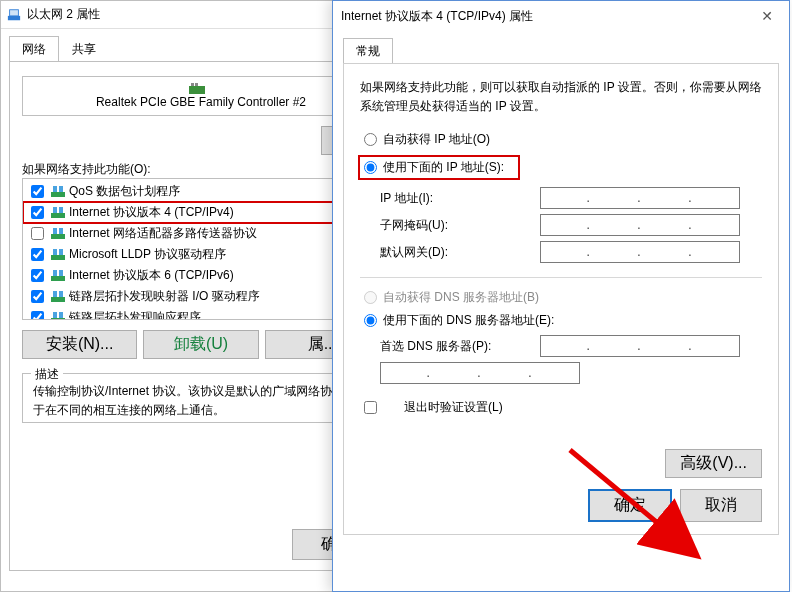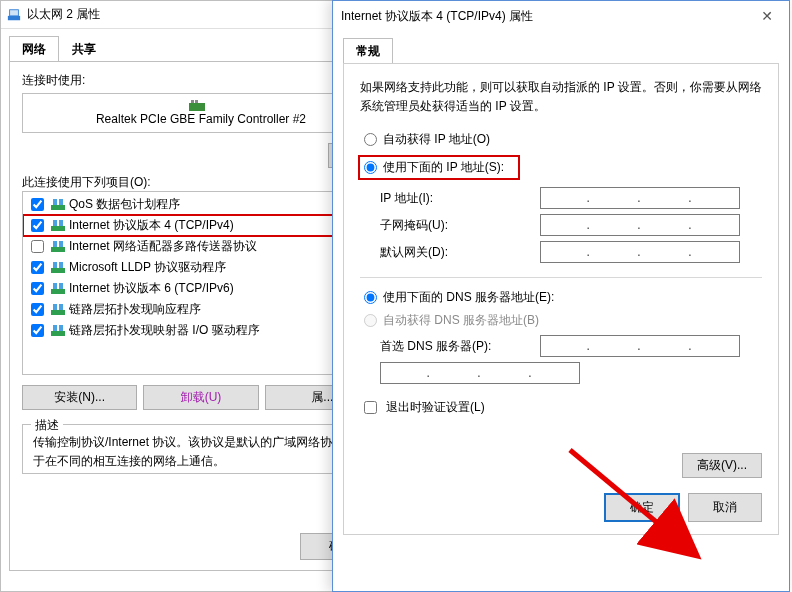--- a/index.html
+++ b/index.html
@@ -3,28 +3,28 @@
 <meta charset="utf-8">
 <style>
   * { box-sizing: border-box; font-family: "Microsoft YaHei", "Segoe UI", Tahoma, sans-serif; }
   body { margin: 0; background: #fff; width: 792px; height: 592px; overflow: hidden; font-size: 12px; color: #000; position: relative; }
 
   
   .win-back { position: absolute; left: 0; top: 0; width: 402px; height: 592px; border: 1px solid #bfbfbf; background: #fff; }
   .win-back .titlebar { height: 28px; display: flex; align-items: center; padding: 0 6px; border-bottom: 1px solid #e0e0e0; }
   .win-back .net-icon { width: 14px; height: 14px; margin-right: 6px; }
   .win-back .tabs { display: flex; padding: 6px 8px 0 8px; }
-  .tab { padding: 4px 12px; border: 1px solid #bfbfbf; border-bottom: none; background: #fff; position: relative; top: 1px; font-weight: bold; }
+  .tab { padding: 4px 12px; border: 1px solid #bfbfbf; border-bottom: none; background: #fff; position: relative; top: 1px; }
   .tab.inactive { border-color: transparent; }
   .panel { margin: 0 8px 8px 8px; border: 1px solid #bfbfbf; padding: 10px 12px; height: 510px; position: relative; }
   .adapter-box { border: 1px solid #bfbfbf; margin: 4px 0 10px 0; padding: 6px 8px; display: flex; align-items: center; flex-direction: column; }
   .adapter-icon { width: 16px; height: 12px; margin-right: 8px; }
-  .btn { border: 1px solid #adadad; background: #e1e1e1; padding: 3px 14px; font-size: 12px; cursor: pointer; }
+  .btn { border: 1px solid #adadad; background: #e1e1e1; padding: 3px 14px; font-size: 16px; cursor: pointer; }
   .cfg-btn-row { text-align: right; margin-bottom: 6px; }
-  .item-list { border: 1px solid #bfbfbf; height: 184px; overflow-y: auto; padding: 2px 0; }
+  .item-list { border: 1px solid #bfbfbf; height: 142px; overflow-y: auto; padding: 2px 0; }
   .item-row { display: flex; align-items: center; padding: 1px 4px; gap: 4px; white-space: nowrap; }
   .item-row.hl { outline: 2px solid #d40000; outline-offset: -1px; }
   .cb { width: 13px; height: 13px; flex: 0 0 13px; }
   .proto-icon { width: 14px; height: 12px; flex: 0 0 14px; }
   .item-label { flex: 1; overflow: hidden; text-overflow: ellipsis; }
   .btn-row3 { display: flex; gap: 6px; margin-top: 10px; }
   .btn-row3 .btn { flex: 1; }
   .desc-box { border: 1px solid #bfbfbf; margin-top: 14px; padding: 8px 10px 2px 10px; position: relative; }
   .desc-box .legend { position: absolute; top: -8px; left: 8px; background: #fff; padding: 0 4px; }
   .ok-row { position: absolute; right: 10px; bottom: 10px; display: flex; gap: 8px; }
@@ -39,21 +39,21 @@
   .radio-row { display: flex; align-items: center; gap: 6px; margin: 4px 0; padding: 1px 4px; }
   .radio-row.hl { outline: 2px solid #d40000; outline-offset: 0; display: inline-flex; padding: 2px 14px 2px 4px; }
   .radio-row.disabled { color: #8a8a8a; }
   input[type=radio] { width: 13px; height: 13px; margin: 0; }
   .field-grid { margin: 4px 0 14px 20px; }
   .field-row { display: flex; align-items: center; margin: 5px 0; }
   .field-row label { width: 160px; }
   .ip-input { width: 200px; height: 22px; border: 1px solid #7a7a7a; display: flex; align-items: center; justify-content: space-evenly; font-size: 12px; letter-spacing: 2px; background: #fff; }
   .ip-dot { color: #333; }
   hr.sep { border: none; border-top: 1px solid #d8d8d8; margin: 6px 0 10px 0; }
-  .validate-row { display: flex; align-items: center; gap: 6px; margin-top: 10px; }
+  .validate-row { display: flex; align-items: center; gap: 24px; margin-top: 10px; }
   .adv-btn-row { position: absolute; right: 16px; bottom: 56px; }
   .front-ok-row { position: absolute; right: 16px; bottom: 12px; display: flex; gap: 8px; }
   .front-ok-row .btn.primary { border: 2px solid #1a72c8; padding: 4px 24px; }
   .front-ok-row .btn { padding: 5px 24px; }
 
   
   .arrow-svg { position: absolute; left: 560px; top: 440px; width: 170px; height: 130px; pointer-events: none; }
 </style>
 </head>
 <body>
@@ -64,33 +64,32 @@
         <rect x="1" y="9" width="14" height="5" fill="#2e7cd6"></rect>
         <rect x="3" y="2" width="10" height="7" fill="#cfe3f7" stroke="#2e7cd6"></rect>
       </svg>
     <span>以太网 2 属性</span>
   </div>
   <div class="tabs">
     <div class="tab">网络</div>
     <div class="tab inactive">共享</div>
   </div>
   <div class="panel">
-    <div>连接时使用:</div>
     <div class="adapter-box">
       <svg class="adapter-icon" viewBox="0 0 16 12">
           <rect x="0" y="3" width="16" height="8" fill="#3b8f3b"></rect>
           <rect x="2" y="0" width="3" height="3" fill="#888"></rect>
           <rect x="6" y="0" width="3" height="3" fill="#888"></rect>
         </svg>
       <span>Realtek PCIe GBE Family Controller #2</span>
     </div>
     <div class="cfg-btn-row">
       <button class="btn">配...</button>
     </div>
-    <div>此连接使用下列项目(O):</div>
+    <div>如果网络支持此功能(O):</div>
     <div class="item-list" id="item-list">
         <div class="item-row">
           <input type="checkbox" class="cb" checked="" style="">
           <svg class="proto-icon" viewBox="0 0 14 12">
             <rect x="0" y="6" width="14" height="5" fill="#2e9e4f"></rect>
             <rect x="2" y="0" width="4" height="6" fill="#4aa3e0"></rect>
             <rect x="8" y="0" width="4" height="6" fill="#4aa3e0"></rect>
           </svg>
           <span class="item-label">QoS 数据包计划程序</span>
         </div>
@@ -130,35 +129,35 @@
           </svg>
           <span class="item-label">Internet 协议版本 6 (TCP/IPv6)</span>
         </div>
         <div class="item-row">
           <input type="checkbox" class="cb" checked="" style="">
           <svg class="proto-icon" viewBox="0 0 14 12">
             <rect x="0" y="6" width="14" height="5" fill="#2e9e4f"></rect>
             <rect x="2" y="0" width="4" height="6" fill="#4aa3e0"></rect>
             <rect x="8" y="0" width="4" height="6" fill="#4aa3e0"></rect>
           </svg>
+          <span class="item-label">链路层拓扑发现映射器 I/O 驱动程序</span>
+        </div>
+        <div class="item-row">
+          <input type="checkbox" class="cb" checked="" style="">
+          <svg class="proto-icon" viewBox="0 0 14 12">
+            <rect x="0" y="6" width="14" height="5" fill="#2e9e4f"></rect>
+            <rect x="2" y="0" width="4" height="6" fill="#4aa3e0"></rect>
+            <rect x="8" y="0" width="4" height="6" fill="#4aa3e0"></rect>
+          </svg>
           <span class="item-label">链路层拓扑发现响应程序</span>
-        </div>
-        <div class="item-row">
-          <input type="checkbox" class="cb" checked="" style="">
-          <svg class="proto-icon" viewBox="0 0 14 12">
-            <rect x="0" y="6" width="14" height="5" fill="#2e9e4f"></rect>
-            <rect x="2" y="0" width="4" height="6" fill="#4aa3e0"></rect>
-            <rect x="8" y="0" width="4" height="6" fill="#4aa3e0"></rect>
-          </svg>
-          <span class="item-label">链路层拓扑发现映射器 I/O 驱动程序</span>
         </div>
       </div>
     <div class="btn-row3">
       <button class="btn">安装(N)...</button>
-      <button class="btn" disabled="" style="color:#a21caf">卸载(U)</button>
+      <button class="btn" disabled="" style="color:#15803d">卸载(U)</button>
       <button class="btn">属...</button>
     </div>
     <div class="desc-box">
       <span class="legend">描述</span>
       <div style="line-height:1.6">传输控制协议/Internet 协议。该协议是默认的广域网络协议，用于在不同的相互连接的网络上通信。</div>
     </div>
     <div class="ok-row">
       <button class="btn" style="padding:4px 28px">确定</button>
     </div>
   </div>
@@ -206,27 +205,27 @@
         <div class="ip-input">
             <span class="ip-dot">.</span>
             <span class="ip-dot">.</span>
             <span class="ip-dot">.</span>
           </div>
       </div>
     </div>
 
     <hr class="sep">
 
+    <div class="radio-row disabled">
+      <input type="radio" name="dnsmode" disabled="" style="">
+      <span>自动获得 DNS 服务器地址(B)</span>
+    </div>
     <div class="radio-row">
       <input type="radio" name="dnsmode" checked="" style="">
       <span>使用下面的 DNS 服务器地址(E):</span>
-    </div>
-    <div class="radio-row disabled">
-      <input type="radio" name="dnsmode" disabled="" style="">
-      <span>自动获得 DNS 服务器地址(B)</span>
     </div>
 
     <div class="field-grid">
       <div class="field-row">
         <label>首选 DNS 服务器(P):</label>
         <div class="ip-input">
             <span class="ip-dot">.</span>
             <span class="ip-dot">.</span>
             <span class="ip-dot">.</span>
           </div>

